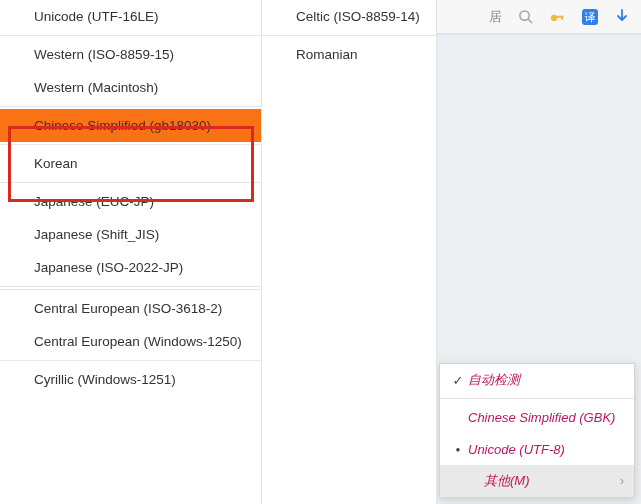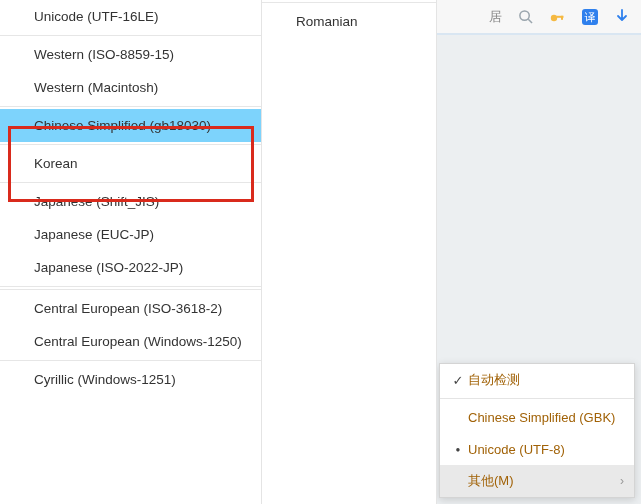--- a/index.html
+++ b/index.html
@@ -12,21 +12,21 @@
 .col2 { width: 175px; border-right: 1px solid #e4e4e4; }
 .col3 { flex: 1; position: relative; background: #fff; }
 
 .menu-item {
   padding: 9px 14px 9px 34px;
   font-size: 13.5px;
   color: #333;
   cursor: default;
   white-space: nowrap;
 }
-.menu-item.hovered { background: #7dd3fc; }
+.menu-item.hovered { background: #f97316; }
 .sep { height: 1px; background: #e6e6e6; margin: 2px 0; }
 
 .red-box {
   position: absolute;
   left: 8px; top: 126px;
   width: 246px; height: 76px;
   border: 3px solid #d92a1c;
   pointer-events: none;
 }
 
@@ -54,51 +54,52 @@
   background: #fff;
   border: 1px solid #d4d4d4;
   box-shadow: 0 2px 8px rgba(0,0,0,.15);
   font-size: 13px;
 }
 .cm-row {
   display: flex; align-items: center;
   height: 32px; padding: 0 10px 0 8px;
   cursor: default;
 }
-.cm-row.sel { background: #e9e9e9; }
+.cm-row.sel { background: #e9e9e9; gap: 16px; }
 .cm-mark { width: 20px; display:flex; justify-content:center; color:#444; }
-.cm-label { flex: 1; color:#a16207; white-space:nowrap; overflow:hidden; text-overflow:ellipsis; }
+.cm-label { flex: 1; color:#be185d; white-space:nowrap; overflow:hidden; text-overflow:ellipsis;font-style:italic; }
 .cm-arrow { color:#999; font-size:12px; }
 .cm-sep { height:1px; background:#e4e4e4; margin: 2px 0; }
 </style>
 </head>
 <body>
 
 <div class="root">
   <div class="col col1" id="col1">
       <div class="menu-item">Unicode (UTF-16LE)</div>
       <div class="sep"></div>
       <div class="menu-item">Western (ISO-8859-15)</div>
       <div class="menu-item">Western (Macintosh)</div>
       <div class="sep"></div>
       <div class="menu-item hovered">Chinese Simplified (gb18030)</div>
       <div class="sep"></div>
       <div class="menu-item">Korean</div>
       <div class="sep"></div>
+      <div class="menu-item">Japanese (EUC-JP)</div>
       <div class="menu-item">Japanese (Shift_JIS)</div>
-      <div class="menu-item">Japanese (EUC-JP)</div>
       <div class="menu-item">Japanese (ISO-2022-JP)</div>
       <div class="sep"></div>
       <div class="sep"></div>
       <div class="menu-item">Central European (ISO-3618-2)</div>
       <div class="menu-item">Central European (Windows-1250)</div>
       <div class="sep"></div>
       <div class="menu-item">Cyrillic (Windows-1251)</div>
     </div>
   <div class="col col2" id="col2">
+      <div class="menu-item">Celtic (ISO-8859-14)</div>
       <div class="sep"></div>
       <div class="menu-item">Romanian</div>
     </div>
   <div class="col col3">
     <div class="toolbar">
       <span class="slot">居</span>
       <span class="slot search-icon">
         <svg width="15" height="15" viewBox="0 0 16 16">
             <circle cx="7" cy="7" r="5" fill="none" stroke="#9aa5ad" stroke-width="1.6"></circle>
             <line x1="11" y1="11" x2="15" y2="15" stroke="#9aa5ad" stroke-width="1.6"></line>

